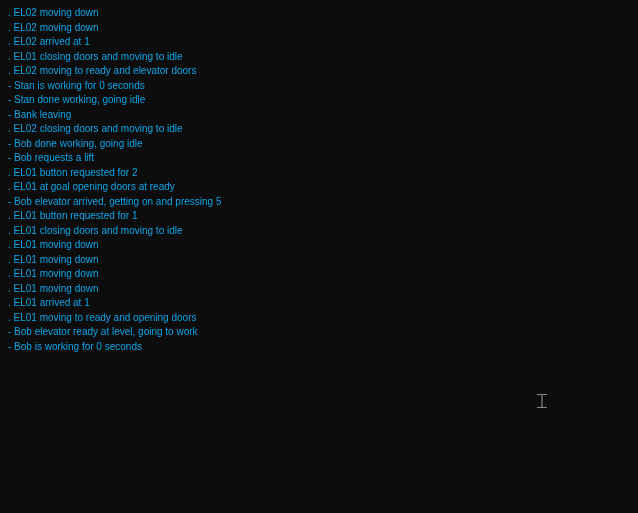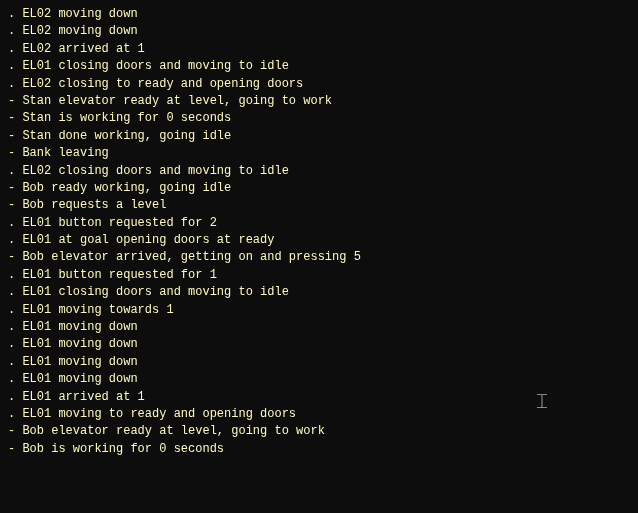--- a/index.html
+++ b/index.html
@@ -17,25 +17,25 @@
     }
     #terminal {
       background-color: #0d0d0d;
       width: 638px;
       height: 513px;
       padding: 6px 8px;
       overflow: hidden;
       position: relative;
     }
     .terminal-line {
-      color: #fef9c3;
+      color: #0ea5e9;
       line-height: 1.45;
       white-space: pre;
-      font-family: Liberation Mono, monospace;
-      font-size: 12px;
+      font-family: Liberation Sans, sans-serif;
+      font-size: 10px;
     }
     @keyframes blink {
       50% { opacity: 0; }
     }
     .text-cursor-indicator {
       color: #aaaaaa;
       position: absolute;
       right: 90px;
       top: 390px;
       font-size: 20px;
@@ -44,34 +44,32 @@
   </style>
 </head>
 <body>
 
 <div id="terminal">
   <div id="lines-container">
       <div class="terminal-line">. EL02 moving down</div>
       <div class="terminal-line">. EL02 moving down</div>
       <div class="terminal-line">. EL02 arrived at 1</div>
       <div class="terminal-line">. EL01 closing doors and moving to idle</div>
-      <div class="terminal-line">. EL02 closing to ready and opening doors</div>
-      <div class="terminal-line">- Stan elevator ready at level, going to work</div>
+      <div class="terminal-line">. EL02 moving to ready and elevator doors</div>
       <div class="terminal-line">- Stan is working for 0 seconds</div>
       <div class="terminal-line">- Stan done working, going idle</div>
       <div class="terminal-line">- Bank leaving</div>
       <div class="terminal-line">. EL02 closing doors and moving to idle</div>
-      <div class="terminal-line">- Bob ready working, going idle</div>
-      <div class="terminal-line">- Bob requests a level</div>
+      <div class="terminal-line">- Bob done working, going idle</div>
+      <div class="terminal-line">- Bob requests a lift</div>
       <div class="terminal-line">. EL01 button requested for 2</div>
       <div class="terminal-line">. EL01 at goal opening doors at ready</div>
       <div class="terminal-line">- Bob elevator arrived, getting on and pressing 5</div>
       <div class="terminal-line">. EL01 button requested for 1</div>
       <div class="terminal-line">. EL01 closing doors and moving to idle</div>
-      <div class="terminal-line">. EL01 moving towards 1</div>
       <div class="terminal-line">. EL01 moving down</div>
       <div class="terminal-line">. EL01 moving down</div>
       <div class="terminal-line">. EL01 moving down</div>
       <div class="terminal-line">. EL01 moving down</div>
       <div class="terminal-line">. EL01 arrived at 1</div>
       <div class="terminal-line">. EL01 moving to ready and opening doors</div>
       <div class="terminal-line">- Bob elevator ready at level, going to work</div>
       <div class="terminal-line">- Bob is working for 0 seconds</div>
     </div>
 

